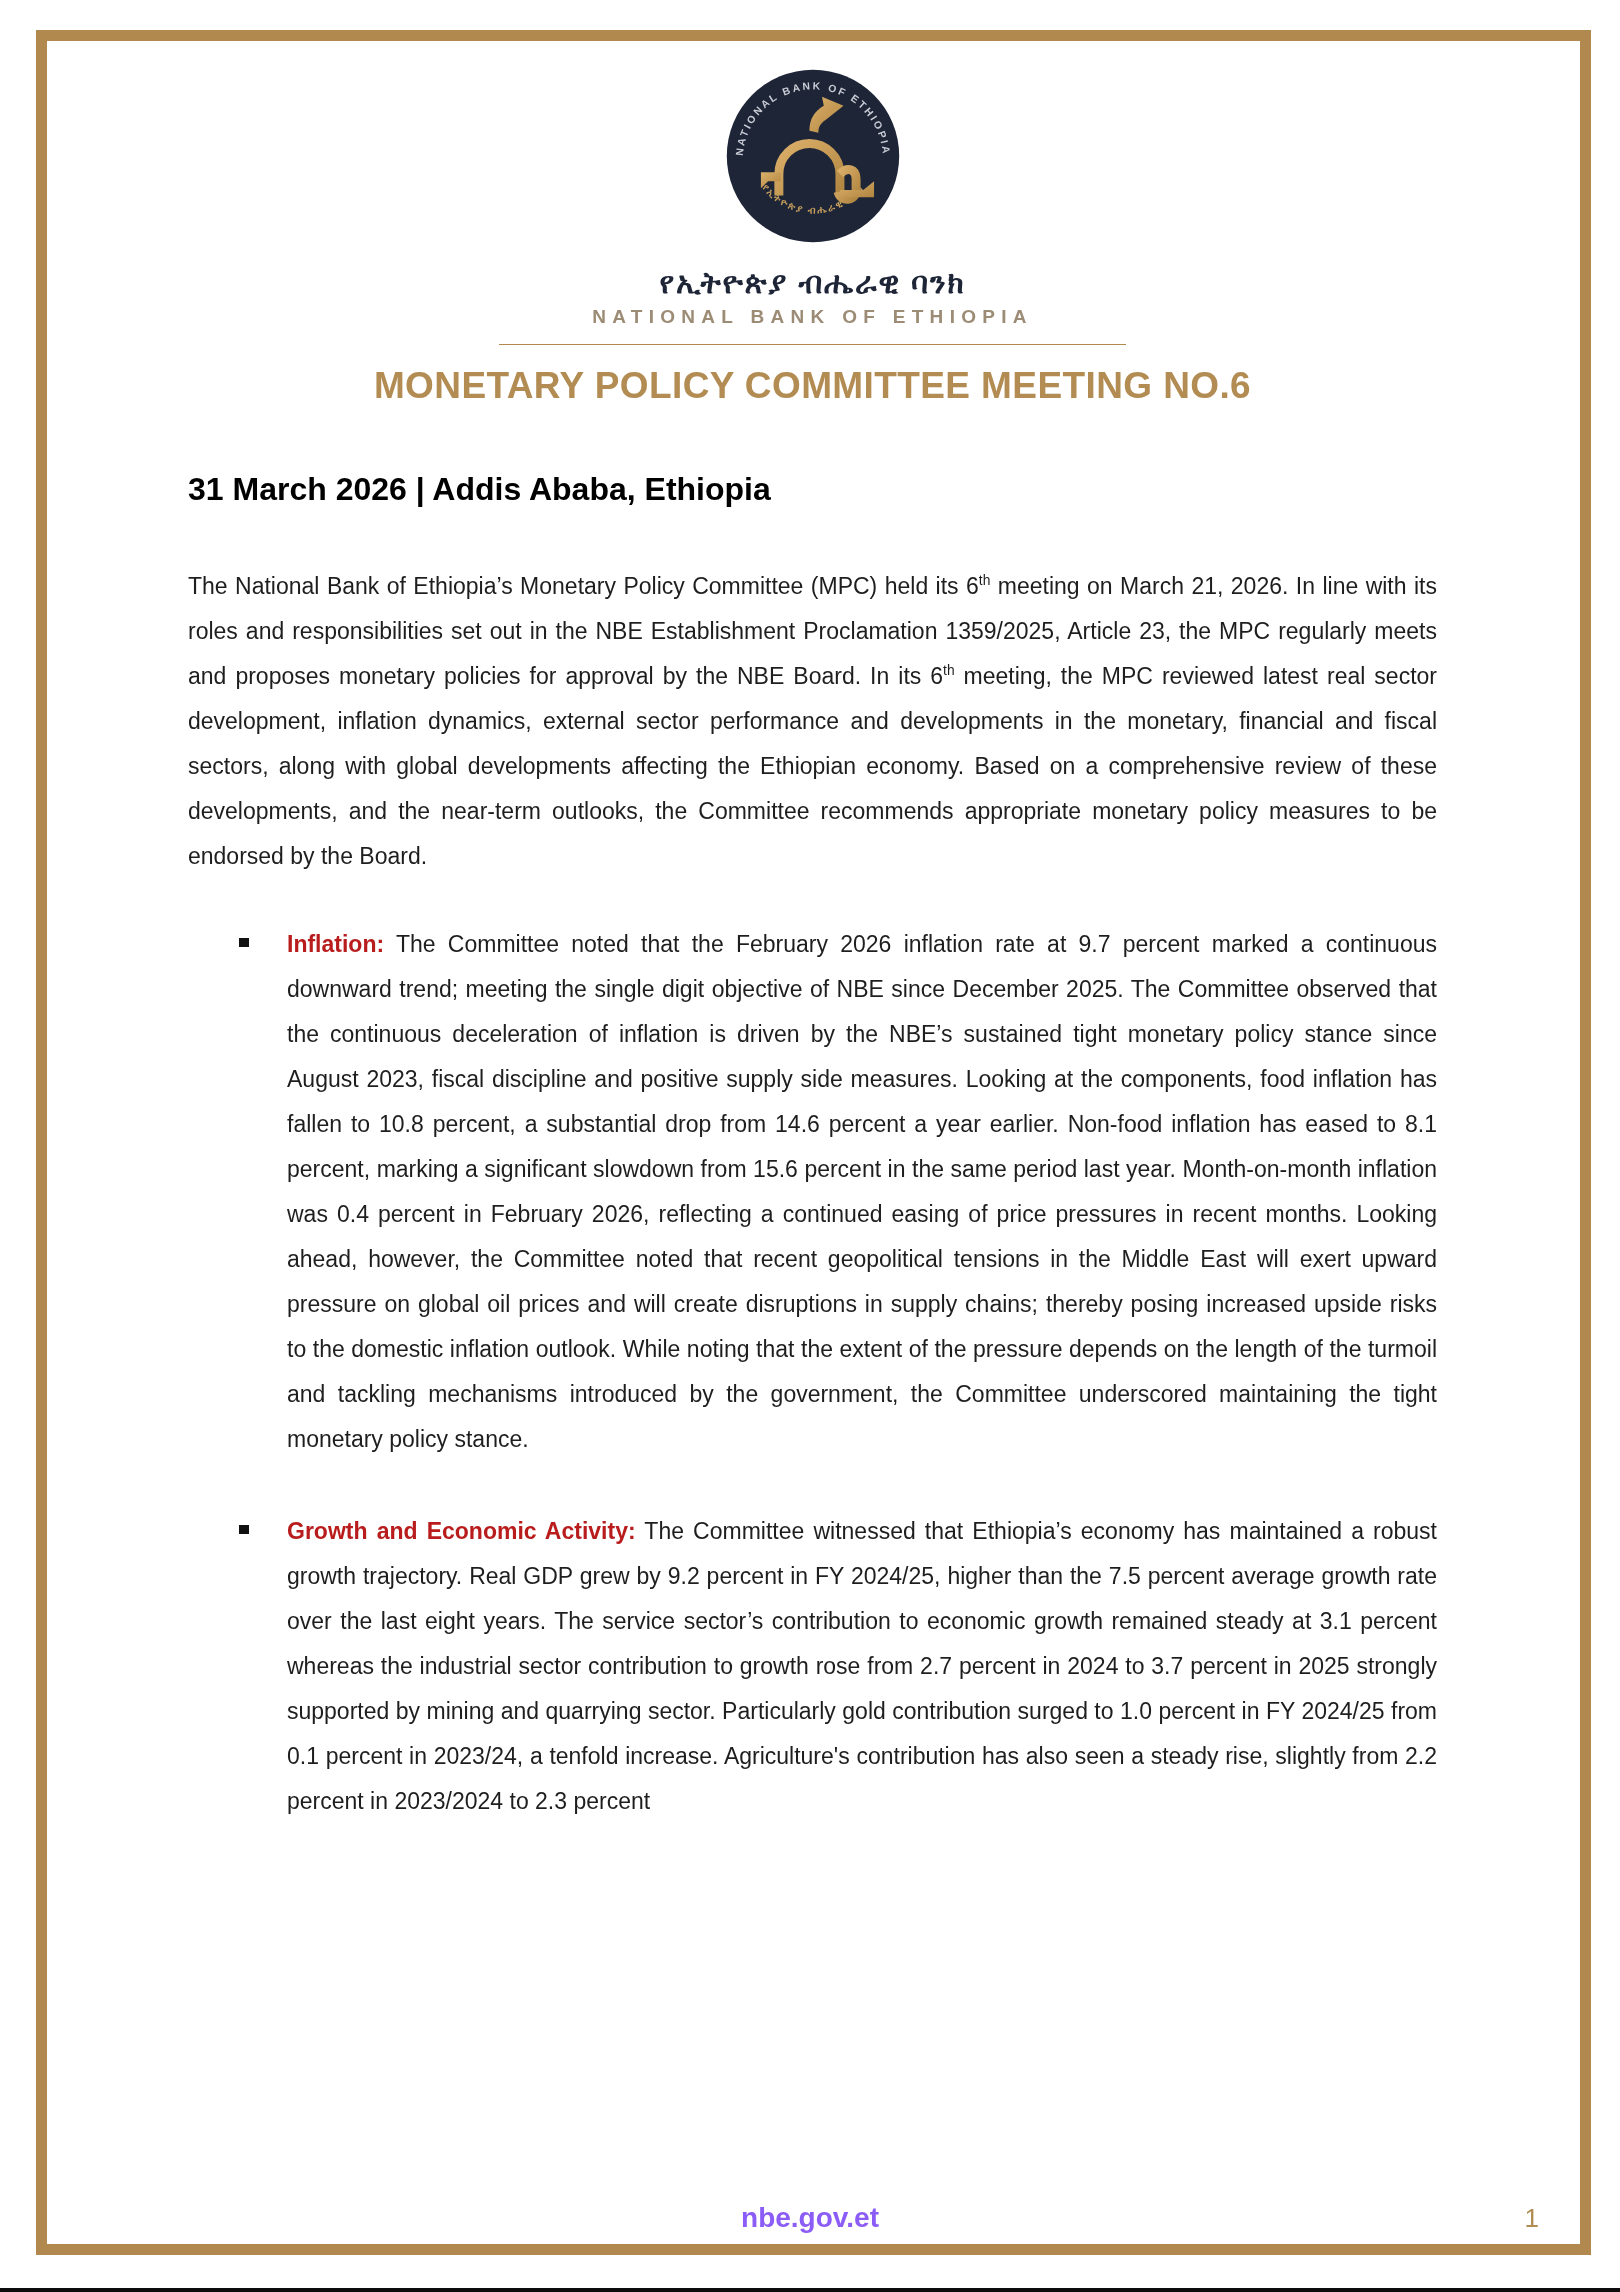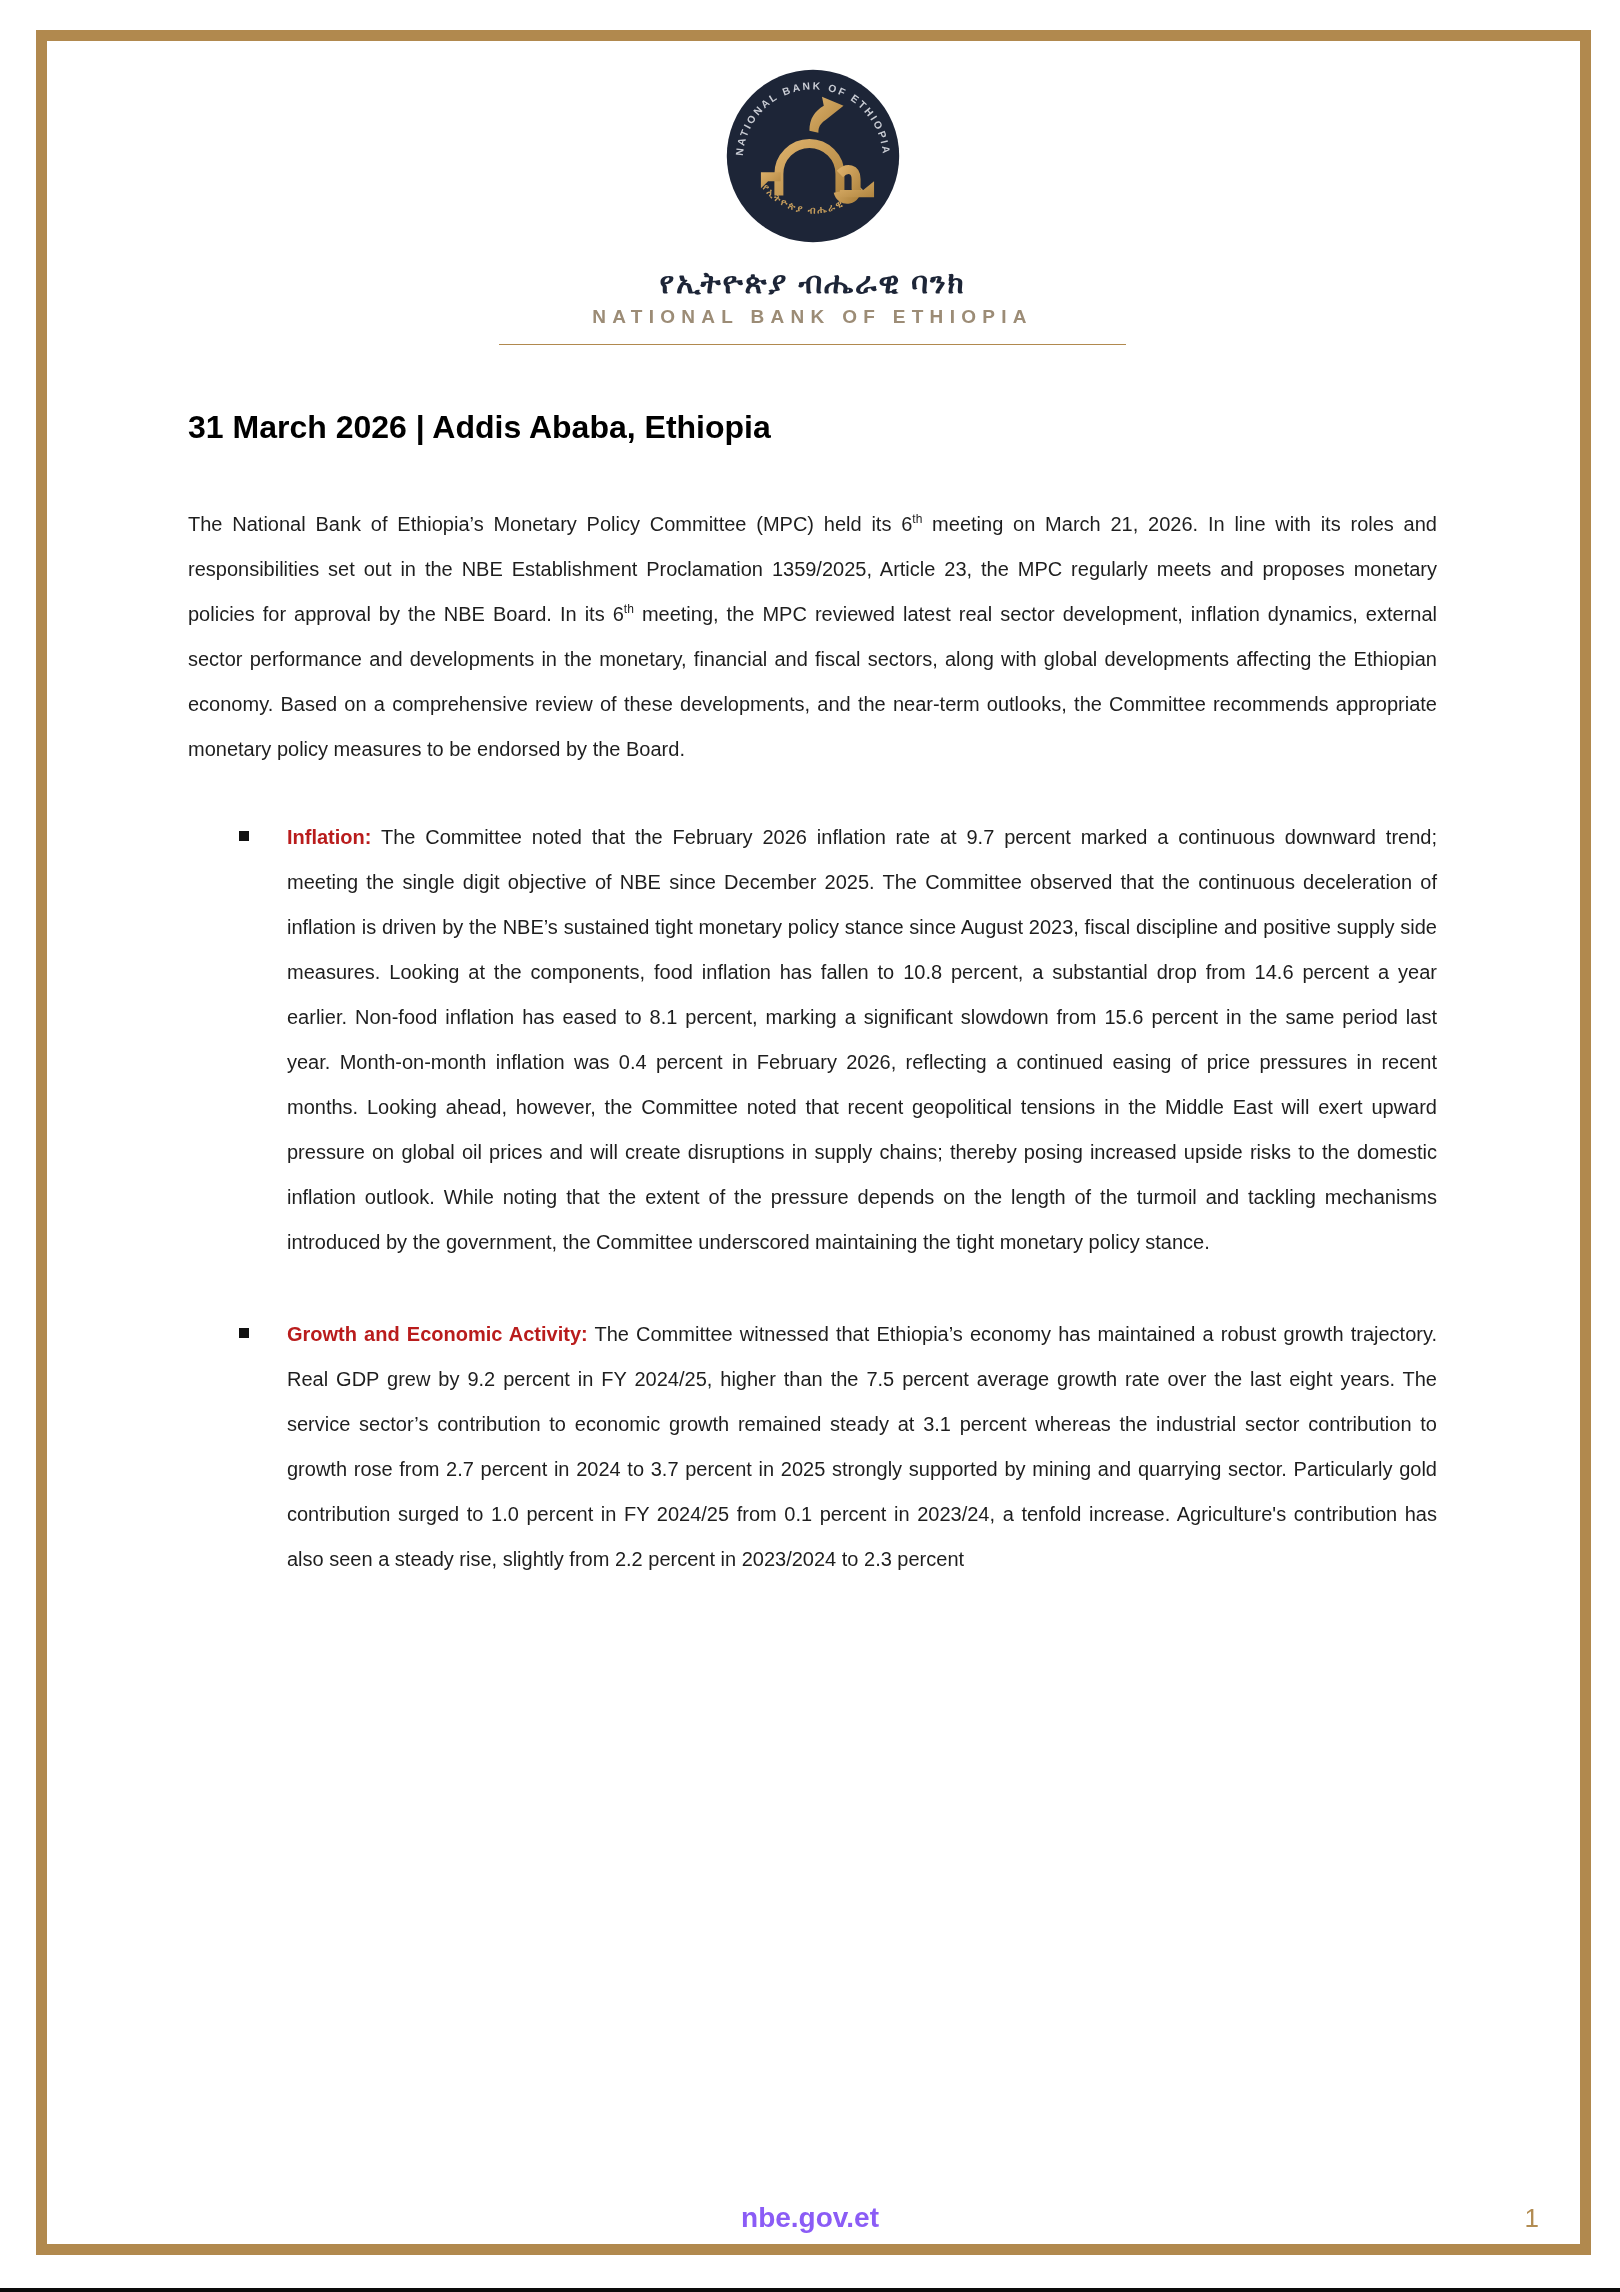--- a/index.html
+++ b/index.html
@@ -59,21 +59,21 @@
     font-size:37px;font-weight:bold;
     color:#b28c52;
     letter-spacing:0.4px;
   }
   .dateline{
     margin-top:64px;
     font-size:32px;font-weight:bold;
     color:#000000;
   }
   .body-text{
-    font-size:20px;
+    font-size:23px;
     line-height:45px;
     text-align:justify;
     color:#1e1e1e;
     font-weight:300;
   }
   .para1{margin-top:56px;}
   .para2{margin-top:64px;text-align:left;}
   sup{font-size:0.6em;line-height:0;}
   ul.bullets{
     list-style:none;
@@ -147,20 +147,21 @@
           <path d="M94,70 c0,-14 6,-22 16,-28 l-2,-10 24,10 -20,16 c-6,4 -8,8 -8,14 z"></path>
           <path d="M128,136 h26 l12,-10 v18 h-38 z"></path>
         </g>
       </svg>
     </div>
 
     <div class="amharic-name center">የኢትዮጵያ ብሔራዊ ባንክ</div>
     <div class="latin-name center">NATIONAL BANK OF ETHIOPIA</div>
 
     <div class="divider"></div>
+    <div class="meeting-title center">MONETARY POLICY COMMITTEE MEETING NO.6</div>
 
     <div class="dateline">31 March 2026 | Addis Ababa, Ethiopia</div>
 
     <p class="body-text para1"><span>The National Bank of Ethiopia’s Monetary Policy Committee (MPC) held its 6</span><sup>th</sup><span> meeting on March 21, 2026. In line with its roles and responsibilities set out in the NBE Establishment Proclamation 1359/2025, Article 23, the MPC regularly meets and proposes monetary policies for approval by the NBE Board. In its 6</span><sup>th</sup><span> meeting, the MPC reviewed latest real sector development, inflation dynamics, external sector performance and developments in the monetary, financial and fiscal sectors, along with global developments affecting the Ethiopian economy. Based on a comprehensive review of these developments, and the near-term outlooks, the Committee recommends appropriate monetary policy measures to be endorsed by the Board.</span></p>
 
 
     <ul class="bullets">
       <li class="body-text">
         <span class="marker"></span><span class="lead">Inflation:</span><span> The Committee noted that the February 2026 inflation rate at 9.7 percent marked a continuous downward trend; meeting the single digit objective of NBE since December 2025. The Committee observed that the continuous deceleration of inflation is driven by the NBE’s sustained tight monetary policy stance since August 2023, fiscal discipline and positive supply side measures. Looking at the components, food inflation has fallen to 10.8 percent, a substantial drop from 14.6 percent a year earlier. Non-food inflation has eased to 8.1 percent, marking a significant slowdown from 15.6 percent in the same period last year. Month-on-month inflation was 0.4 percent in February 2026, reflecting a continued easing of price pressures in recent months. Looking ahead, however, the Committee noted that recent geopolitical tensions in the Middle East will exert upward pressure on global oil prices and will create disruptions in supply chains; thereby posing increased upside risks to the domestic inflation outlook. While noting that the extent of the pressure depends on the length of the turmoil and tackling mechanisms introduced by the government, the Committee underscored maintaining the tight monetary policy stance.</span>
       </li>

